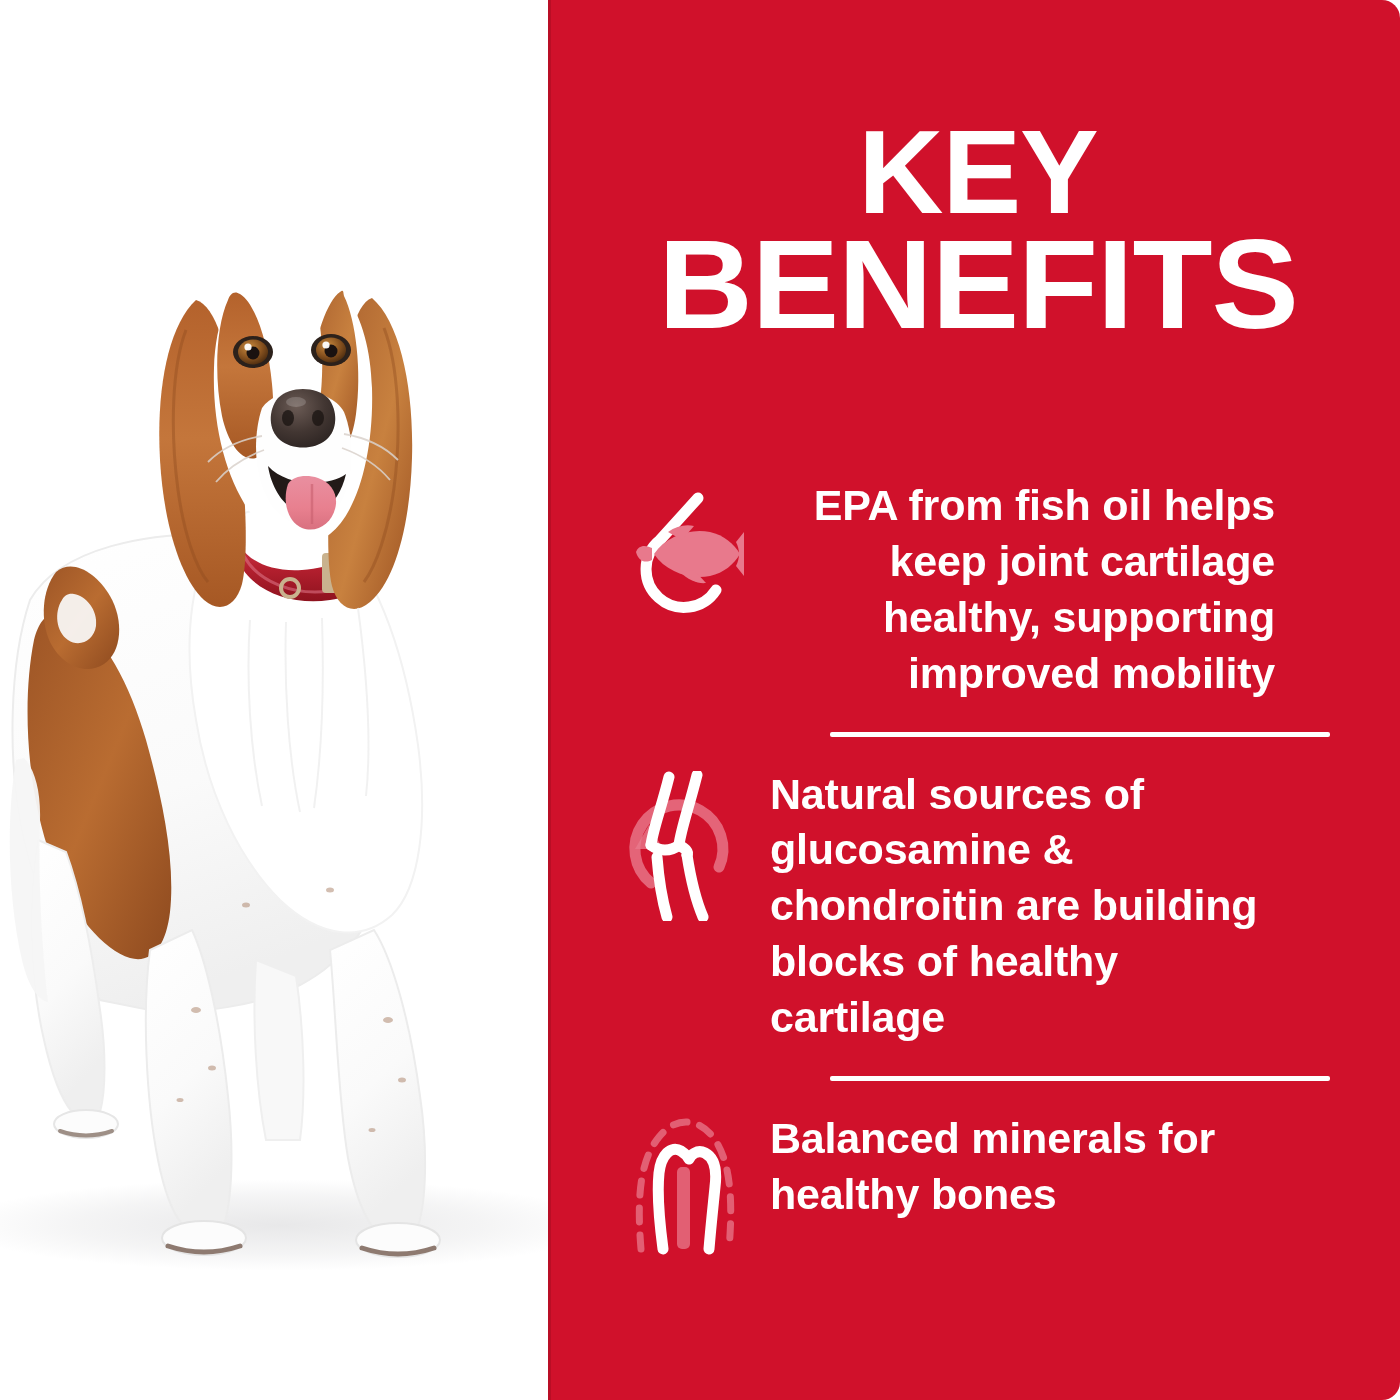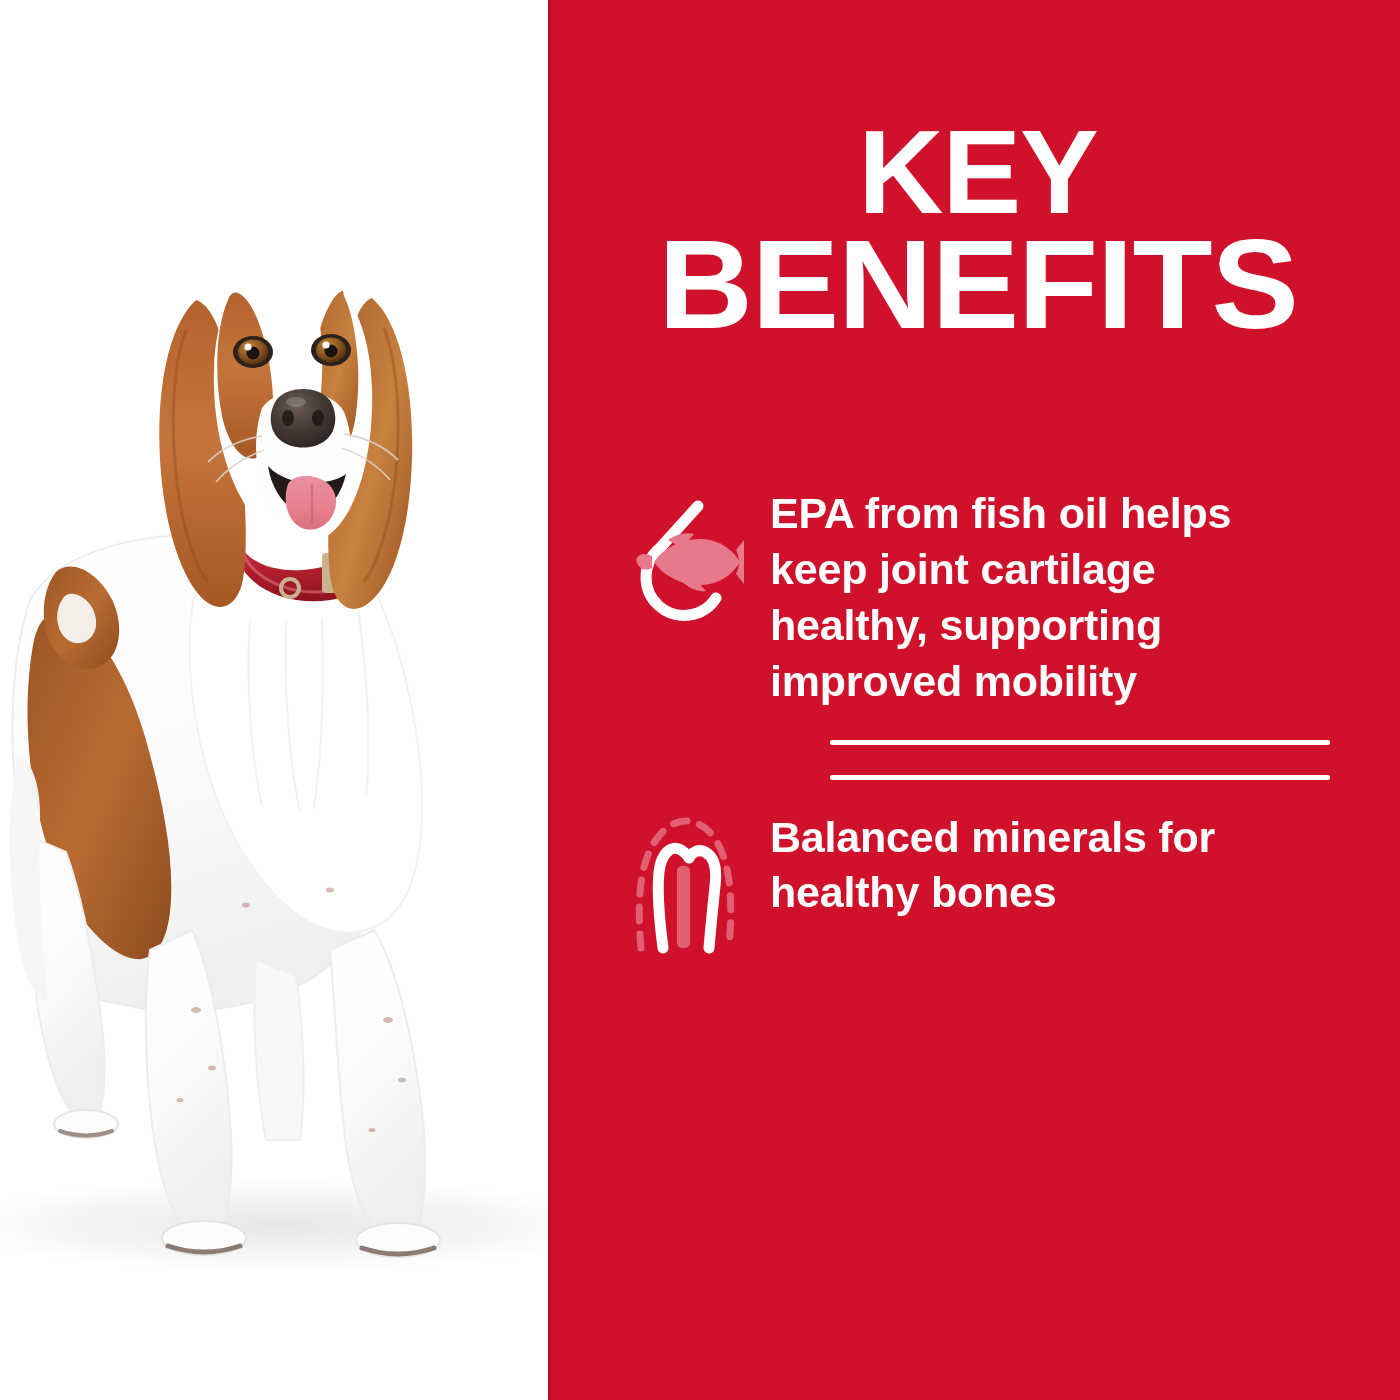--- a/index.html
+++ b/index.html
@@ -10,20 +10,21 @@
   body {
     font-family: "Liberation Sans", sans-serif;
   }
 
   .canvas {
     position: relative;
     width: 1400px;
     height: 1400px;
     background: #ffffff;
     overflow: hidden;
+    border-radius: 18px;
   }
 
   
   .photo-panel {
     position: absolute;
     left: 0; top: 0;
     width: 548px;
     height: 1400px;
     background: #ffffff;
     overflow: hidden;
@@ -112,21 +113,21 @@
     max-width: 505px;
   }
 
   .divider {
     height: 5px;
     background: #ffffff;
     margin: 30px 70px 30px 282px;
     border-radius: 2px;
   }
 
-  .b1 { margin-top: 16px; }
+  .b1 { margin-top: 8px; text-align: right; }
   .b2 { margin-top: 0px; }
   .b3 { margin-top: 0px; }
 </style>
 </head>
 <body>
 
 <div class="canvas">
 
   <div class="photo-panel">
     <div class="floor-shadow"></div>
@@ -331,20 +332,43 @@
               <path d="M 56 90 C 64 98 74 102 82 101 L 70 88 Z"></path>
               <path d="M 28 66 C 20 62 14 64 12 70 C 14 78 20 82 28 78 Z"></path>
             </g>
           </svg>
         </div>
         <div class="benefit-text">EPA from fish oil helps keep joint cartilage healthy, supporting improved mobility</div>
       </div>
 
       <div class="divider"></div>
 
+      <div class="benefit b2">
+        <div class="benefit-icon">
+          <svg width="122" height="150" viewBox="0 0 122 150" xmlns="http://www.w3.org/2000/svg">
+
+            <path d="M 28 112 A 44 44 0 1 1 96 96" fill="none" stroke="#E8798C" stroke-width="11" stroke-linecap="round" opacity=".8"></path>
+            <path d="M 12 78 L 26 54 L 40 78 Z" fill="#E8798C" opacity=".8"></path>
+
+            <g fill="none" stroke="#FFFFFF" stroke-width="11" stroke-linecap="round" stroke-linejoin="round">
+
+              <path d="M 46 6 C 38 38 30 58 28 74"></path>
+              <path d="M 74 4 C 66 36 58 58 56 74"></path>
+
+              <path d="M 28 74 A 22 22 0 0 0 56 74"></path>
+
+              <path d="M 34 86 C 36 112 40 132 44 146"></path>
+              <path d="M 64 84 C 68 110 74 132 80 146"></path>
+
+              <path d="M 56 74 C 62 78 66 80 64 84"></path>
+            </g>
+          </svg>
+        </div>
+        <div class="benefit-text">Natural sources of glucosamine &amp; chondroitin are building blocks of healthy cartilage</div>
+      </div>
 
       <div class="divider"></div>
 
       <div class="benefit b3">
         <div class="benefit-icon">
           <svg width="118" height="140" viewBox="0 0 118 140" xmlns="http://www.w3.org/2000/svg">
 
             <path d="M 16 134 C 12 86 14 46 34 22 C 50 2 72 2 88 22 C 106 46 108 86 104 134" fill="none" stroke="#E8798C" stroke-width="7" stroke-linecap="round" stroke-dasharray="14 13" opacity=".75"></path>
 
             <rect x="52" y="52" width="13" height="82" rx="5" fill="#E8798C" opacity=".75"></rect>

